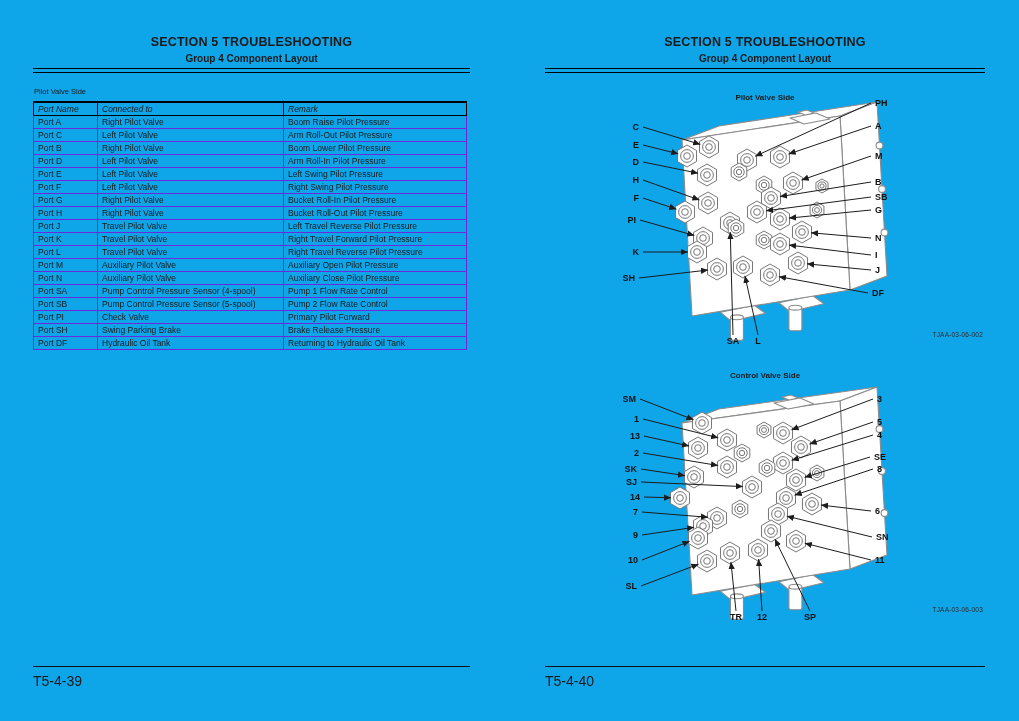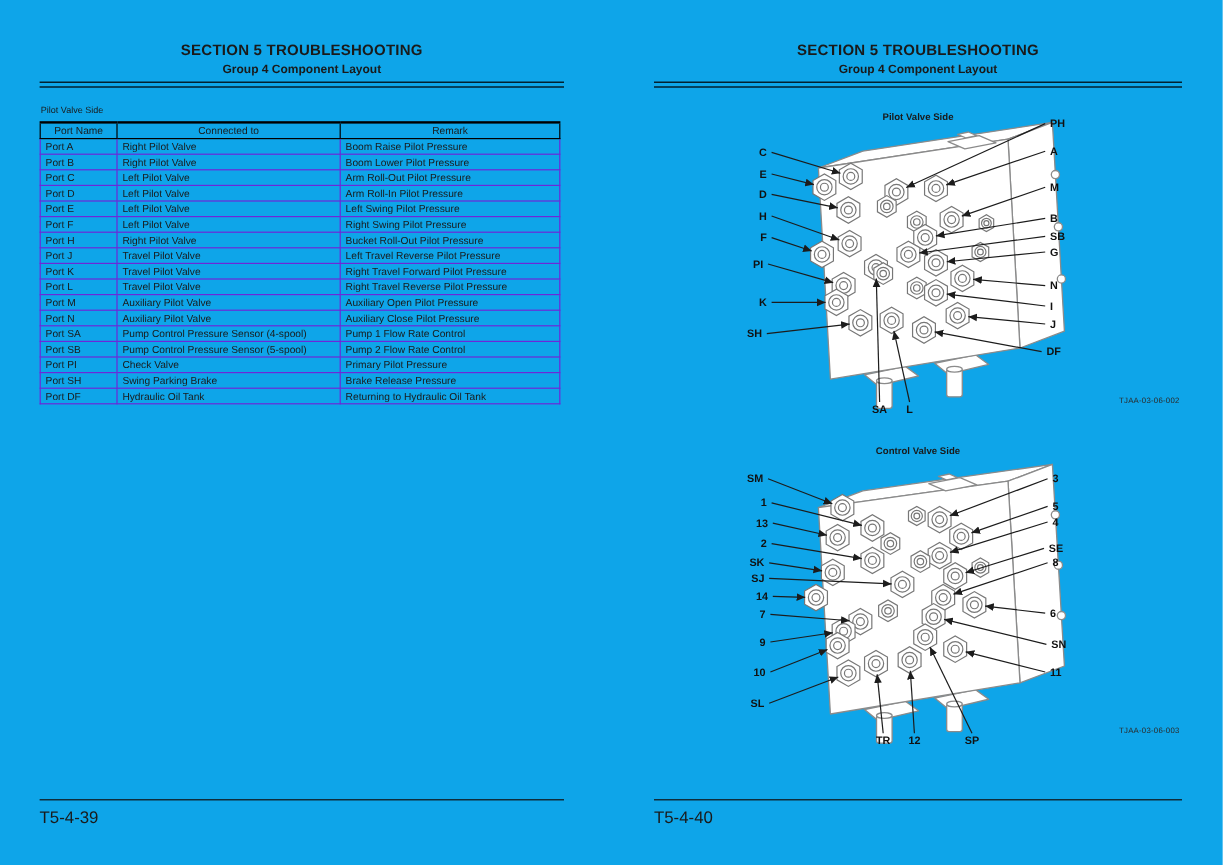--- a/index.html
+++ b/index.html
@@ -11,21 +11,21 @@
   .sec-title{position:absolute;top:35px;left:0;right:0;text-align:center;
              font-size:12.5px;font-weight:bold;letter-spacing:.2px;}
   .grp-title{position:absolute;top:53px;left:0;right:0;text-align:center;
              font-size:10px;font-weight:bold;}
   .double-rule{position:absolute;top:68px;left:0;right:0;height:3px;
                border-top:1px solid #000;border-bottom:1px solid #000;}
   .table-caption{position:absolute;top:87px;left:1px;font-size:7.5px;}
   table.port-table{position:absolute;top:101px;left:0;width:434px;border-collapse:collapse;
                    font-size:8.5px;line-height:10px;}
   table.port-table th{border:1px solid #000;border-top:2px solid #000;font-weight:normal;
-                      text-align:center;padding:1px 4px;}
+                      text-align:left;padding:1px 4px;font-style:italic;}
   table.port-table td{border:1px solid #6d28d9;text-align:left;padding:1px 4px;white-space:nowrap;}
   table.port-table col.c1{width:64px;} table.port-table col.c2{width:186px;}
   .footer-rule{position:absolute;top:666px;left:0;right:0;border-top:1.5px solid #111;}
   .page-num{position:absolute;top:673px;left:0;right:0;font-size:14px;}
   .diag-title{position:absolute;left:0;right:0;text-align:center;font-size:8px;font-weight:600;}
   .t1{top:93px;} .t2{top:371px;}
   .diag{position:absolute;left:67px;}
   .d1{top:88px;width:320px;height:280px;}
   .d2{top:385px;width:320px;height:260px;}
   .figcode{position:absolute;right:2px;font-size:6.5px;color:#2b2b2b;letter-spacing:.2px;}
@@ -54,45 +54,50 @@
           <th>Remark</th>
         </tr>
       </thead>
       <tbody>
           <tr>
             <td>Port A</td>
             <td>Right Pilot Valve</td>
             <td>Boom Raise Pilot Pressure</td>
           </tr>
           <tr>
+            <td>Port C</td>
+            <td>Left Pilot Valve</td>
+            <td>Arm Roll-Out Pilot Pressure</td>
+          </tr>
+          <tr>
             <td>Port B</td>
             <td>Right Pilot Valve</td>
             <td>Boom Lower Pilot Pressure</td>
           </tr>
           <tr>
-            <td>Port C</td>
-            <td>Left Pilot Valve</td>
-            <td>Arm Roll-Out Pilot Pressure</td>
-          </tr>
-          <tr>
             <td>Port D</td>
             <td>Left Pilot Valve</td>
             <td>Arm Roll-In Pilot Pressure</td>
           </tr>
           <tr>
             <td>Port E</td>
             <td>Left Pilot Valve</td>
             <td>Left Swing Pilot Pressure</td>
           </tr>
           <tr>
             <td>Port F</td>
             <td>Left Pilot Valve</td>
             <td>Right Swing Pilot Pressure</td>
           </tr>
           <tr>
+            <td>Port G</td>
+            <td>Right Pilot Valve</td>
+            <td>Bucket Roll-In Pilot Pressure</td>
+          </tr>
+          <tr>
             <td>Port H</td>
             <td>Right Pilot Valve</td>
             <td>Bucket Roll-Out Pilot Pressure</td>
           </tr>
           <tr>
             <td>Port J</td>
             <td>Travel Pilot Valve</td>
             <td>Left Travel Reverse Pilot Pressure</td>
           </tr>
           <tr>
@@ -121,21 +126,21 @@
             <td>Pump 1 Flow Rate Control</td>
           </tr>
           <tr>
             <td>Port SB</td>
             <td>Pump Control Pressure Sensor (5-spool)</td>
             <td>Pump 2 Flow Rate Control</td>
           </tr>
           <tr>
             <td>Port PI</td>
             <td>Check Valve</td>
-            <td>Primary Pilot Pressure</td>
+            <td>Primary Pilot Forward</td>
           </tr>
           <tr>
             <td>Port SH</td>
             <td>Swing Parking Brake</td>
             <td>Brake Release Pressure</td>
           </tr>
           <tr>
             <td>Port DF</td>
             <td>Hydraulic Oil Tank</td>
             <td>Returning to Hydraulic Oil Tank</td>

